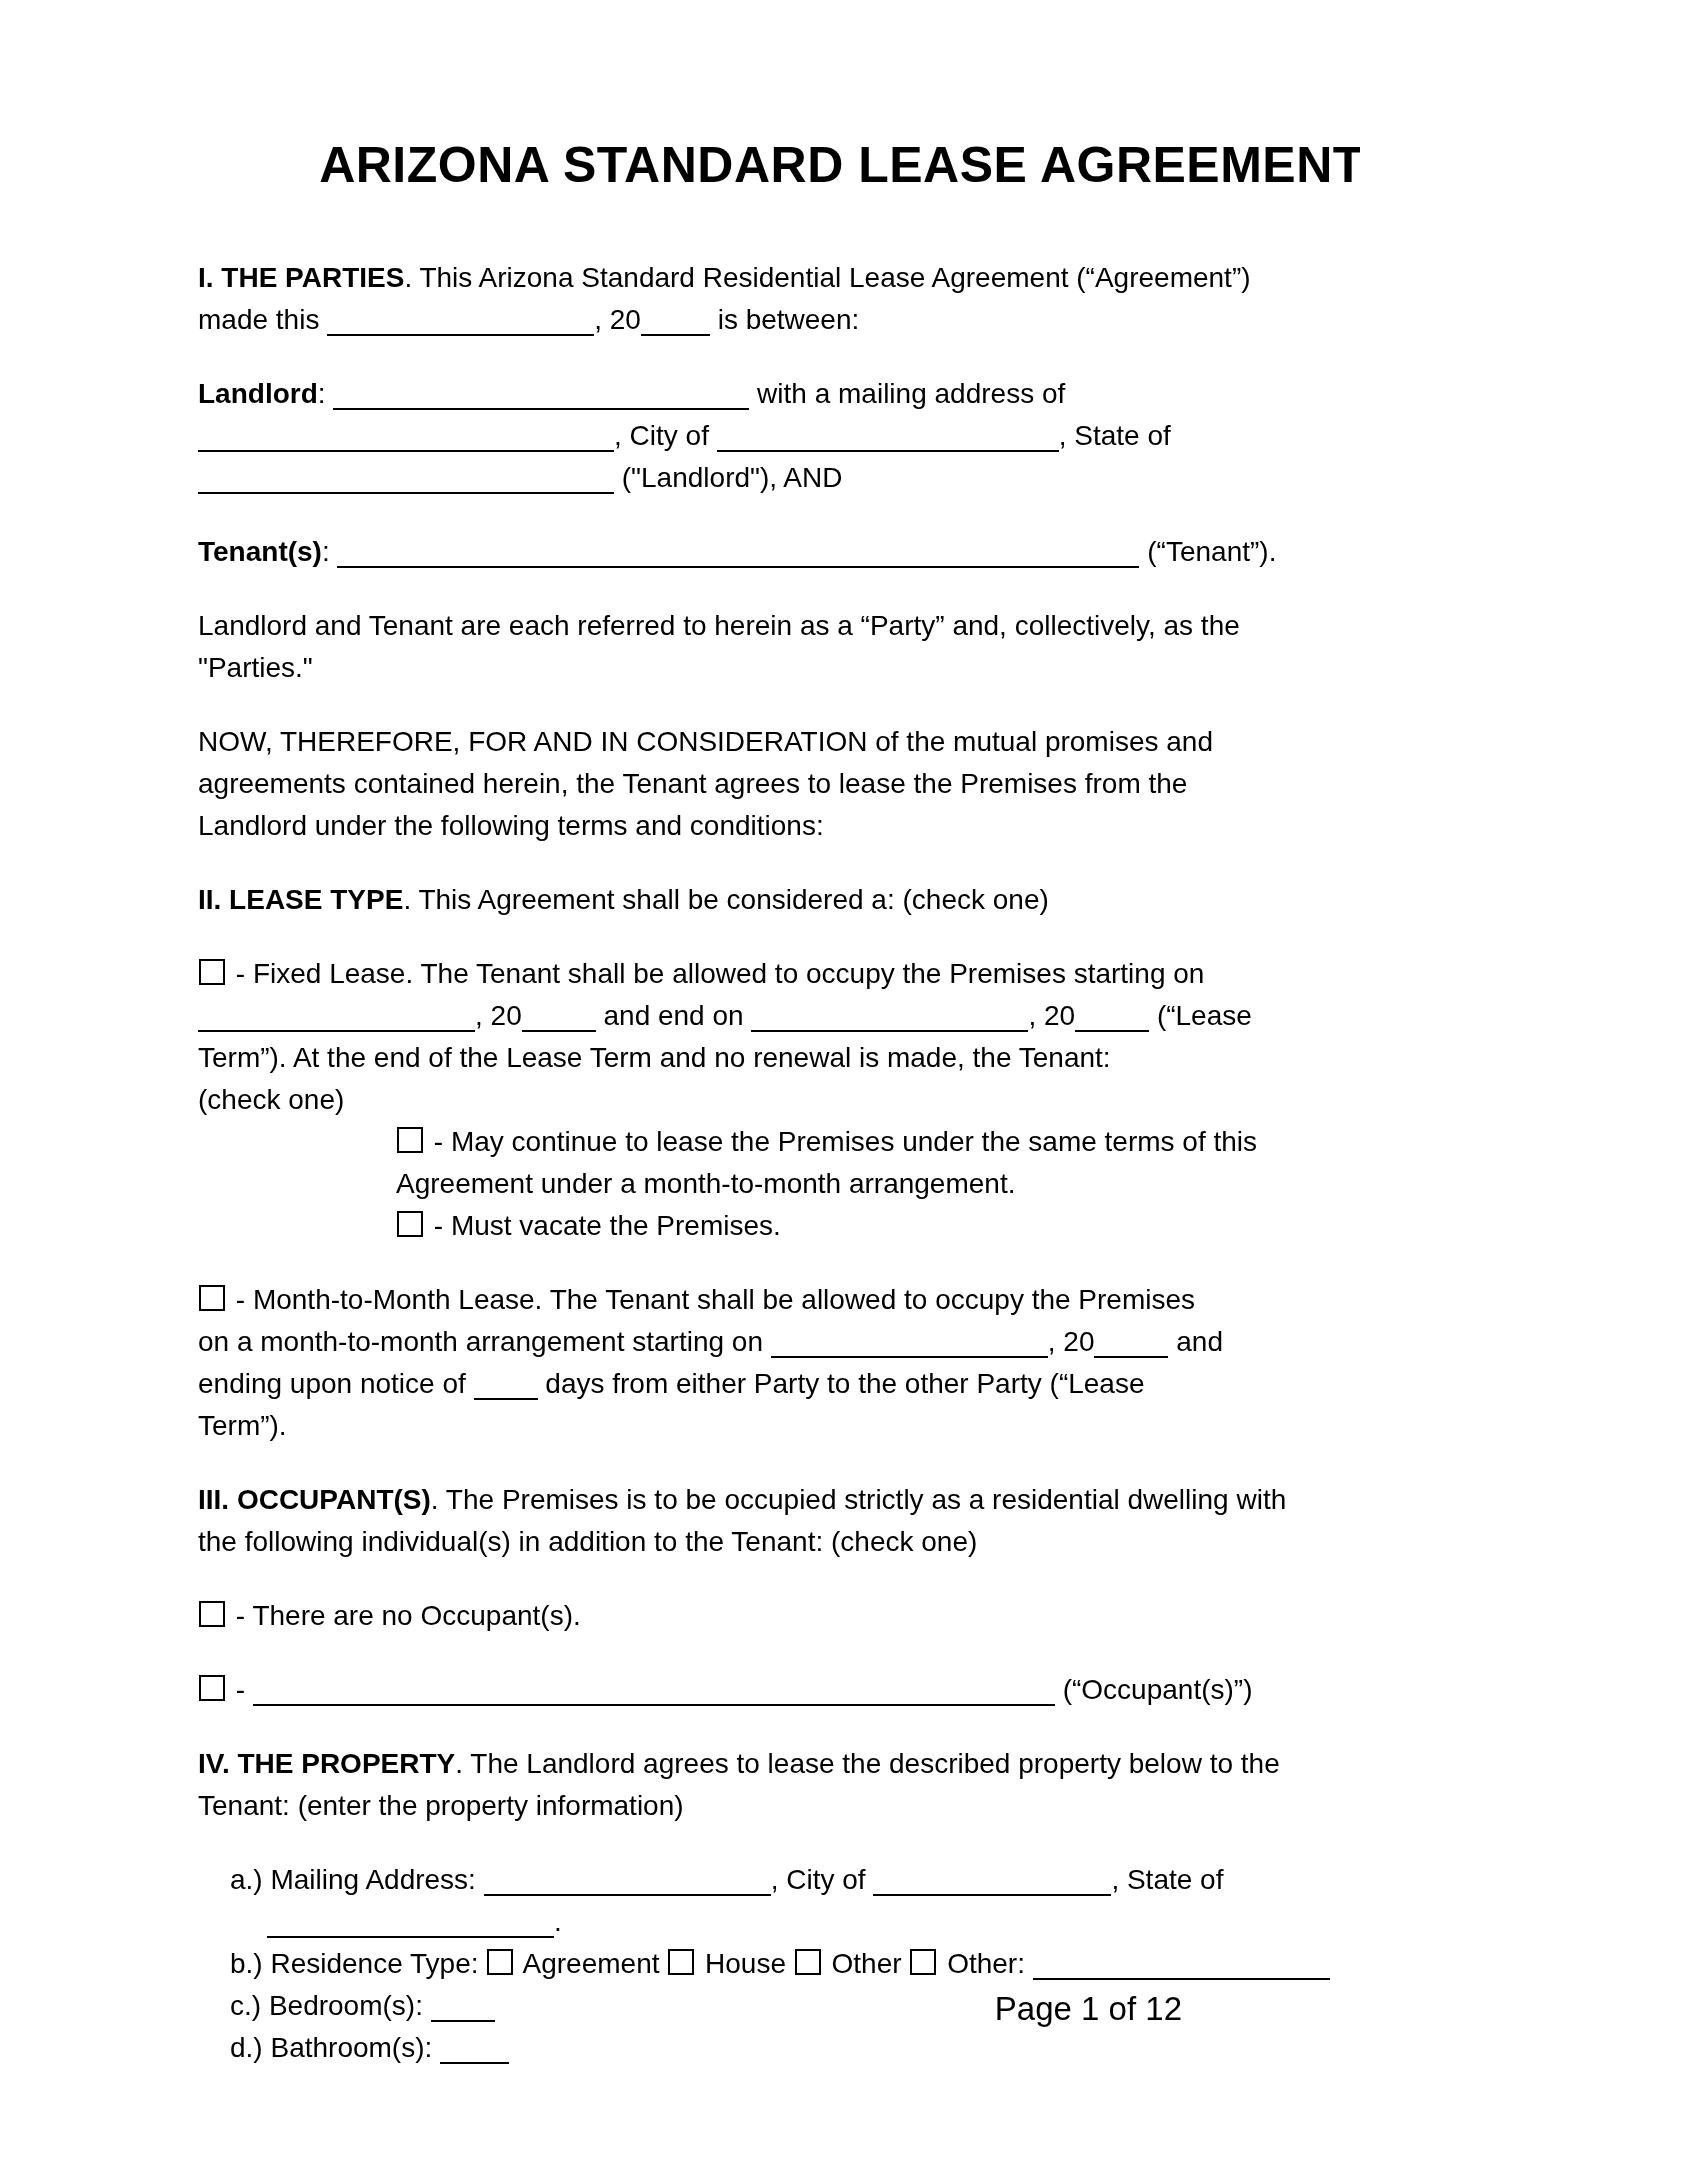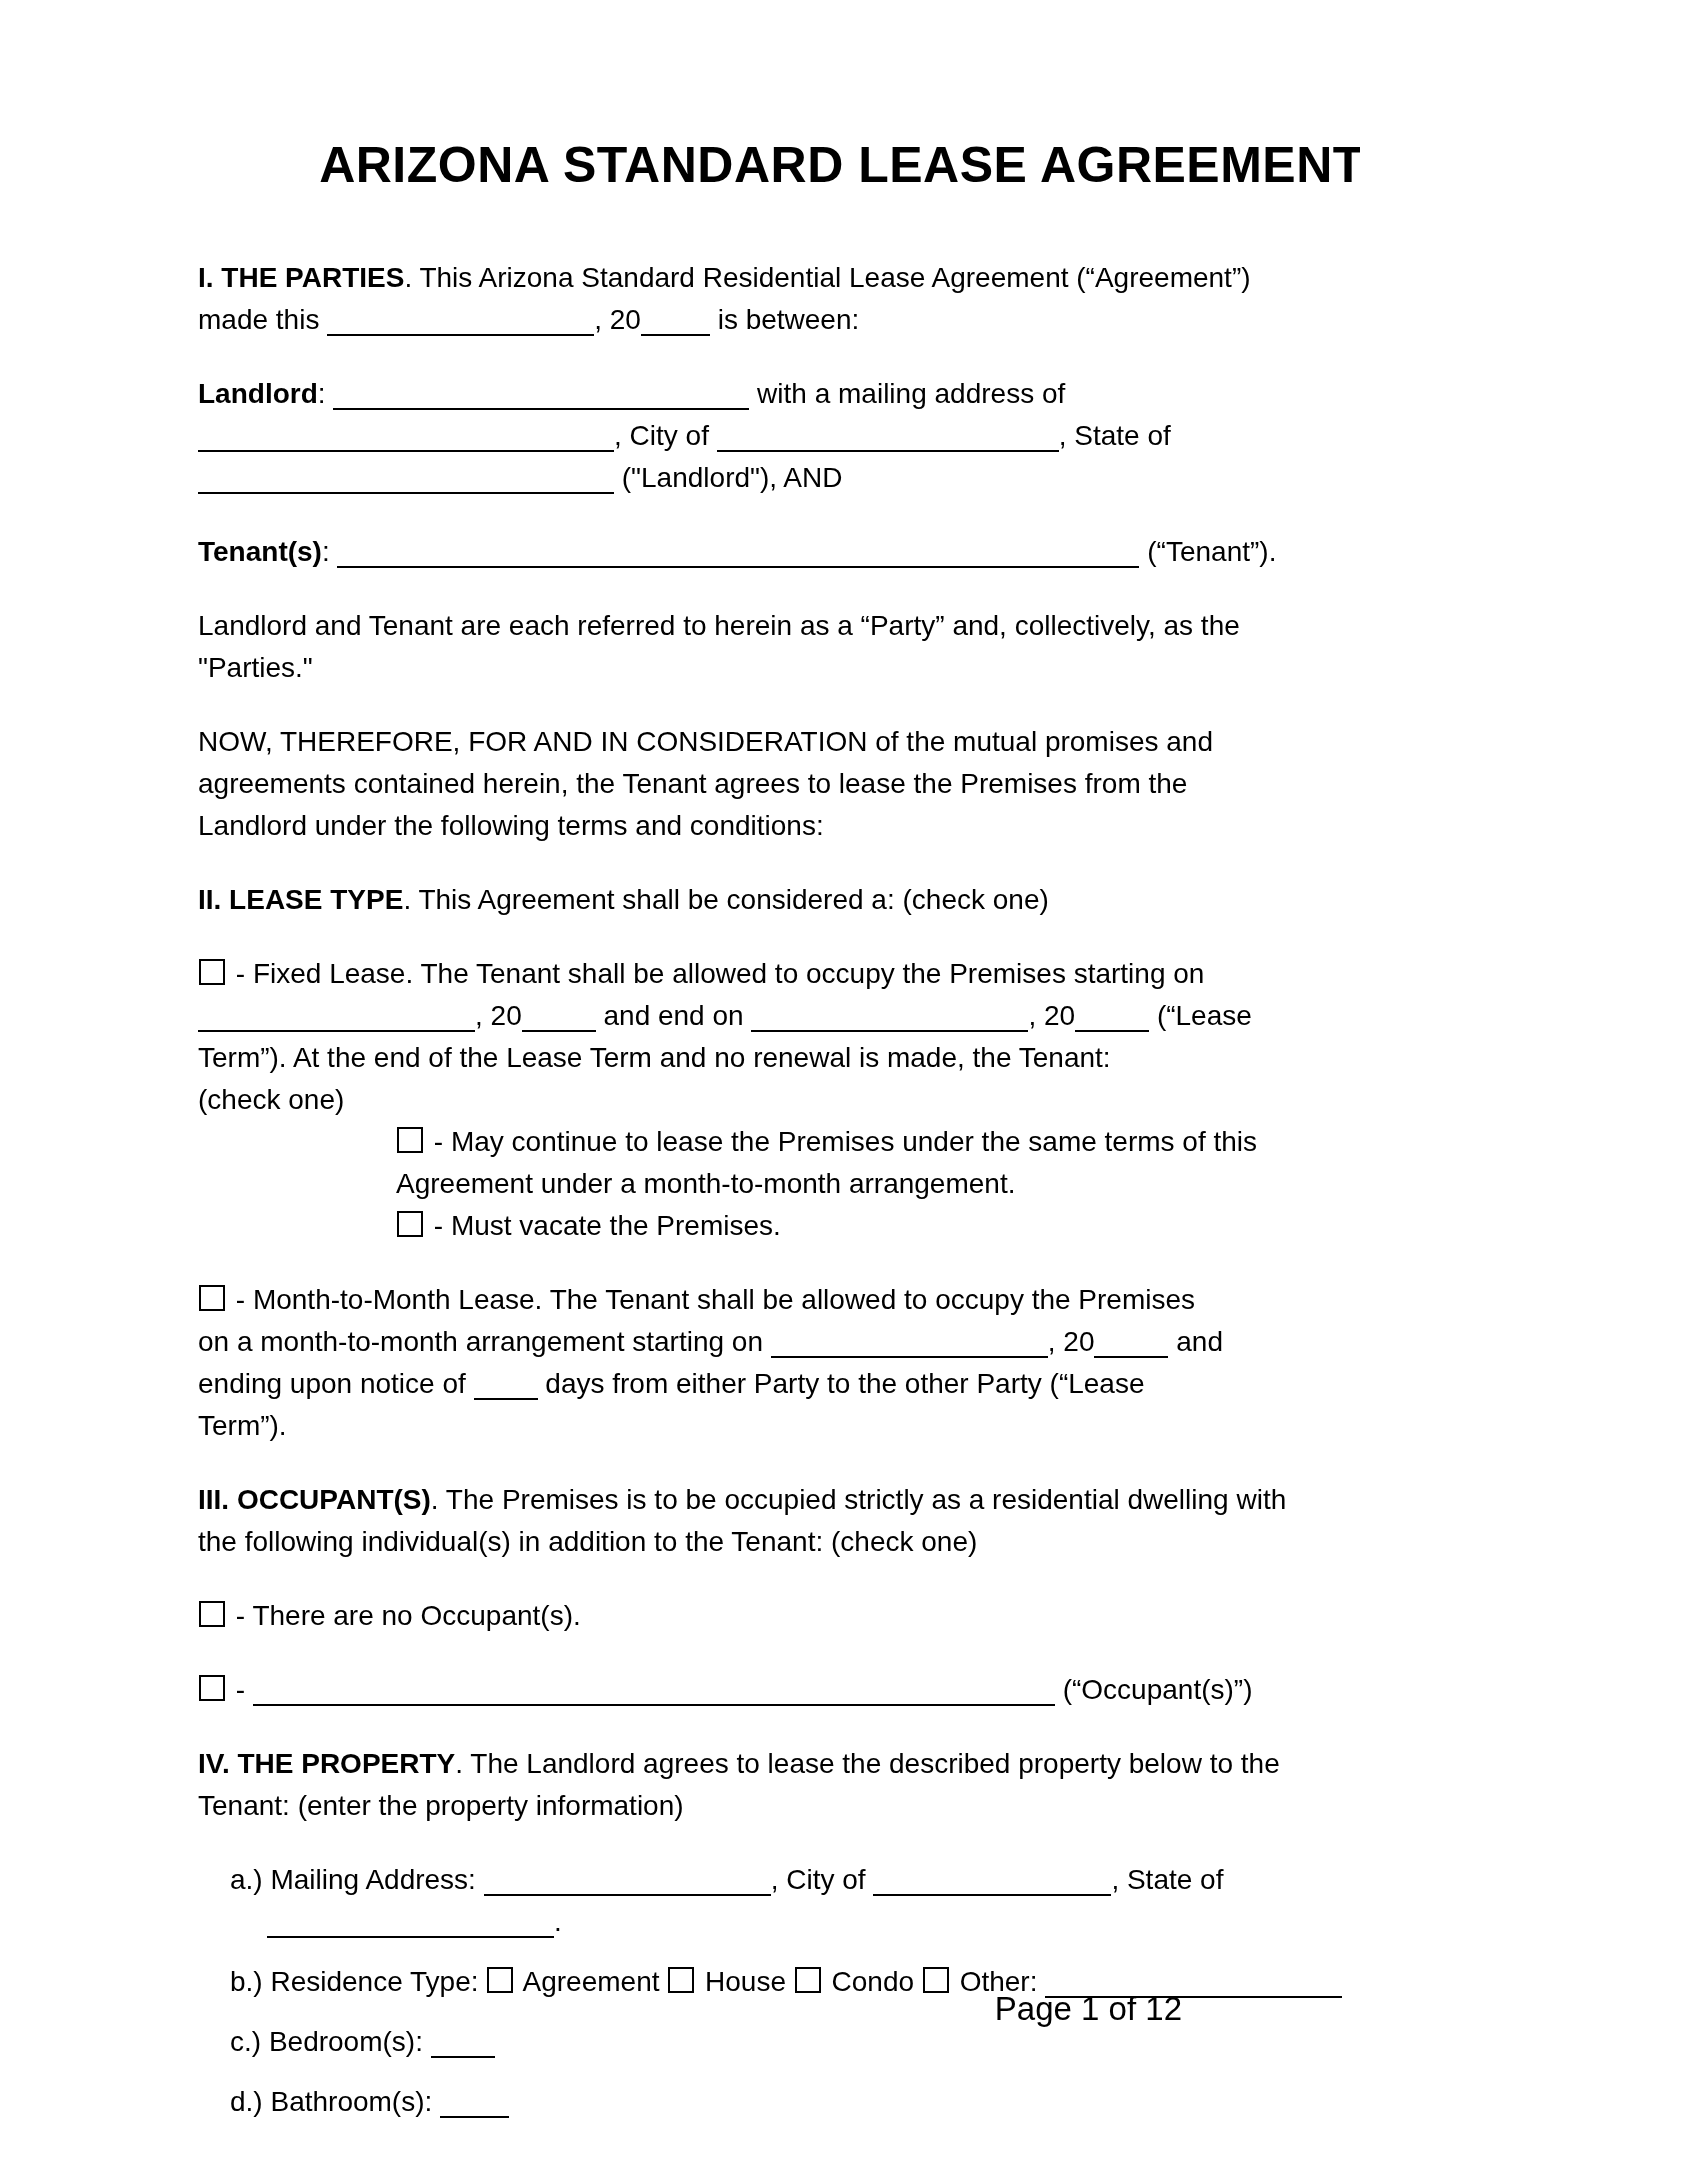--- a/index.html
+++ b/index.html
@@ -25,21 +25,21 @@
     font-size: 50px;
     line-height: 57px;
     font-weight: bold;
     text-align: center;
     letter-spacing: 0.5px;
   }
   .para { margin: 0 0 32px 0; }
   .para.tight { margin-bottom: 0; }
   .indent-1 { }
   .indent-2 { margin-left: 198px; }
-  .prop-item { margin: 18px 0 0 69px; text-indent: -37px; }
+  .prop-item { margin: 0 0 0 69px; text-indent: -37px; }
   .bold { font-weight: bold; }
   .bl {
     display: inline-block;
     border-bottom: 2px solid #000;
     height: 30px;
     vertical-align: -7px;
   }
   .cb {
     display: inline-block;
     width: 22px;
@@ -72,20 +72,20 @@
         <p class="para"><span class="bold">II. LEASE TYPE</span><span>. This Agreement shall be considered a: (check one)</span></p>
         <p class="para indent-1 tight"><span class="cb"></span><span> - Fixed Lease. The Tenant shall be allowed to occupy the Premises starting on</span><br><span class="bl" style="width: 277px;"></span><span>, 20</span><span class="bl" style="width: 74px;"></span><span> and end on </span><span class="bl" style="width: 277px;"></span><span>, 20</span><span class="bl" style="width: 74px;"></span><span> (“Lease</span><br><span>Term”). At the end of the Lease Term and no renewal is made, the Tenant:</span><br><span>(check one)</span></p>
         <p class="para indent-2 tight"><span class="cb"></span><span> - May continue to lease the Premises under the same terms of this</span><br><span>Agreement under a month-to-month arrangement.</span></p>
         <p class="para indent-2"><span class="cb"></span><span> - Must vacate the Premises.</span></p>
         <p class="para indent-1"><span class="cb"></span><span> - Month-to-Month Lease. The Tenant shall be allowed to occupy the Premises</span><br><span>on a month-to-month arrangement starting on </span><span class="bl" style="width: 277px;"></span><span>, 20</span><span class="bl" style="width: 74px;"></span><span> and</span><br><span>ending upon notice of </span><span class="bl" style="width: 64px;"></span><span> days from either Party to the other Party (“Lease</span><br><span>Term”).</span></p>
         <p class="para"><span class="bold">III. OCCUPANT(S)</span><span>. The Premises is to be occupied strictly as a residential dwelling with</span><br><span>the following individual(s) in addition to the Tenant: (check one)</span></p>
         <p class="para indent-1"><span class="cb"></span><span> - There are no Occupant(s).</span></p>
         <p class="para indent-1"><span class="cb"></span><span> - </span><span class="bl" style="width: 802px;"></span><span> (“Occupant(s)”)</span></p>
         <p class="para"><span class="bold">IV. THE PROPERTY</span><span>. The Landlord agrees to lease the described property below to the</span><br><span>Tenant: (enter the property information)</span></p>
         <p class="prop-item"><span>a.) Mailing Address: </span><span class="bl" style="width: 287px;"></span><span>, City of </span><span class="bl" style="width: 238px;"></span><span>, State of</span><br><span class="bl" style="width: 287px;"></span><span>.</span></p>
-        <p class="prop-item"><span>b.) Residence Type: </span><span class="cb"></span><span> Agreement </span><span class="cb"></span><span> House </span><span class="cb"></span><span> Condo </span><span class="cb"></span><span> Other: </span><span class="bl" style="width: 297px;"></span></p>
+        <p class="prop-item"><span>b.) Residence Type: </span><span class="cb"></span><span> Agreement </span><span class="cb"></span><span> House </span><span class="cb"></span><span> Other </span><span class="cb"></span><span> Other: </span><span class="bl" style="width: 297px;"></span></p>
         <p class="prop-item"><span>c.) Bedroom(s): </span><span class="bl" style="width: 64px;"></span></p>
         <p class="prop-item"><span>d.) Bathroom(s): </span><span class="bl" style="width: 69px;"></span></p>
       </div>
   </div>
   <div class="footer">Page 1 of 12</div>
 </div>
 
 
 </body></html>

